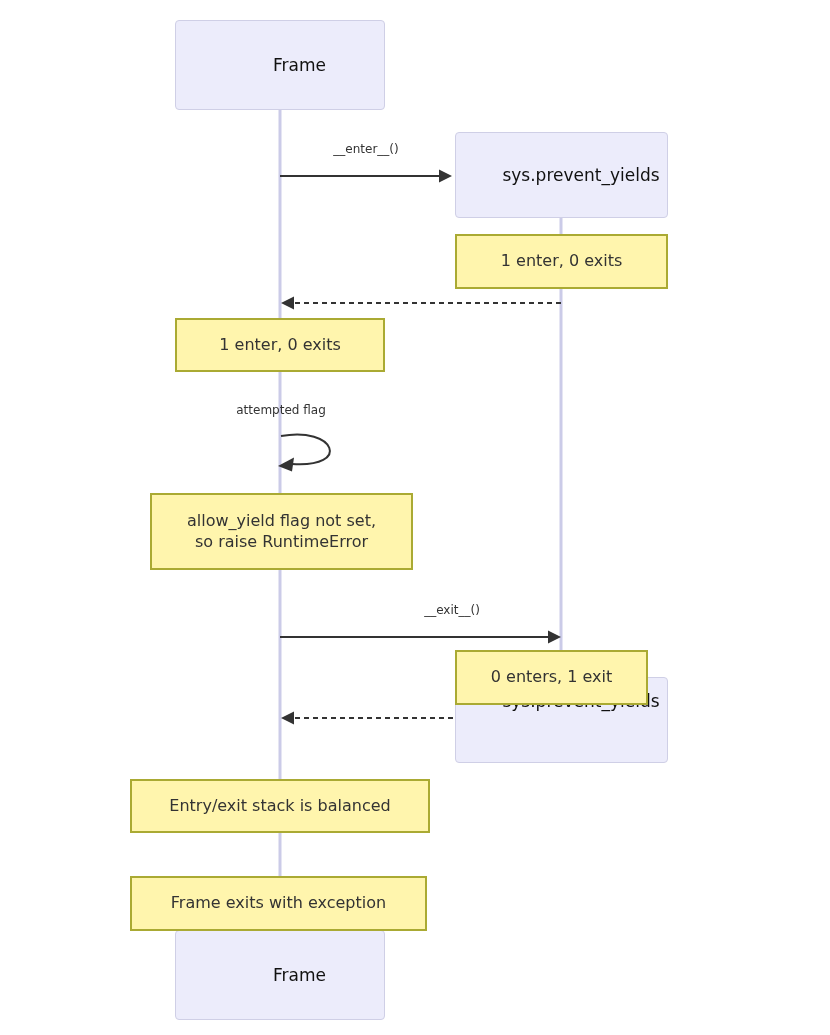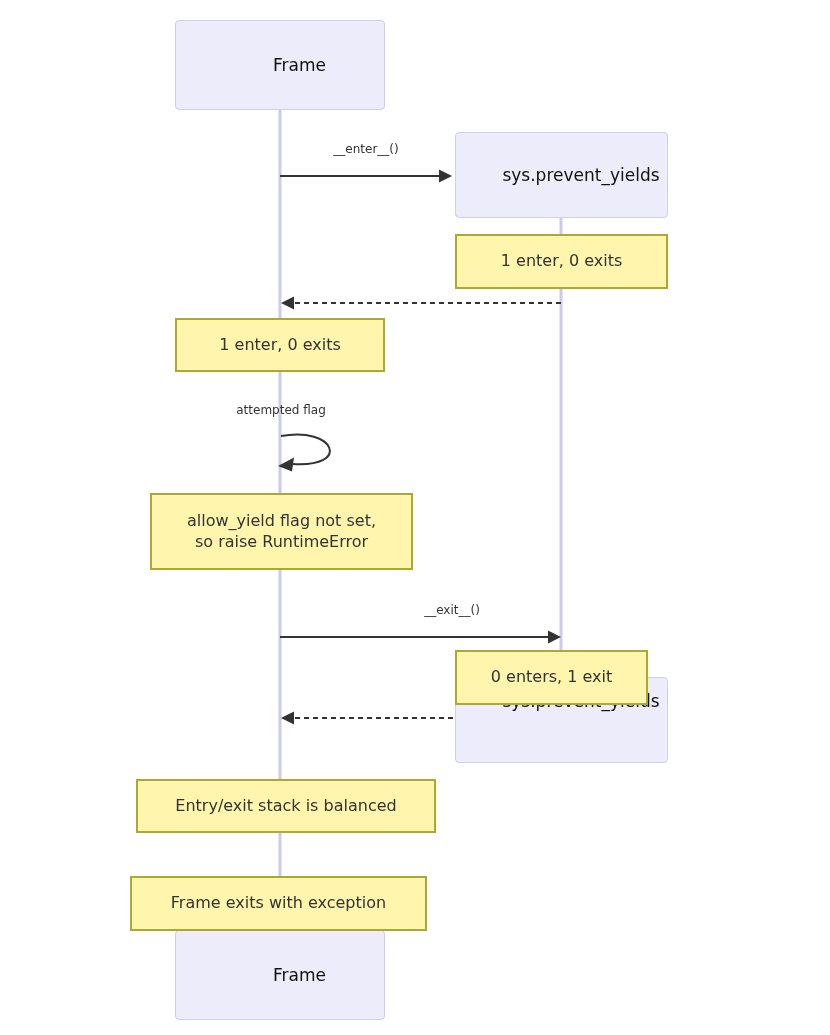--- a/index.html
+++ b/index.html
@@ -109,21 +109,21 @@
 
   <div class="note" style="left:150px;top:493px;width:263px;height:77px;">
     <span>allow_yield flag not set,</span>
     <span>so raise RuntimeError</span>
   </div>
 
   <div class="note" style="left:455px;top:650px;width:193px;height:55px;">
     <span>0 enters, 1 exit</span>
   </div>
 
-  <div class="note" style="left:136px;top:779px;width:300px;height:54px;">
+  <div class="note" style="left:130px;top:779px;width:300px;height:54px;">
     <span>Entry/exit stack is balanced</span>
   </div>
 
   <div class="note" style="left:130px;top:847px;width:297px;height:55px;margin-top:29px;">
     <span>Frame exits with exception</span>
   </div>
 
 </div>
 
 </body></html>

